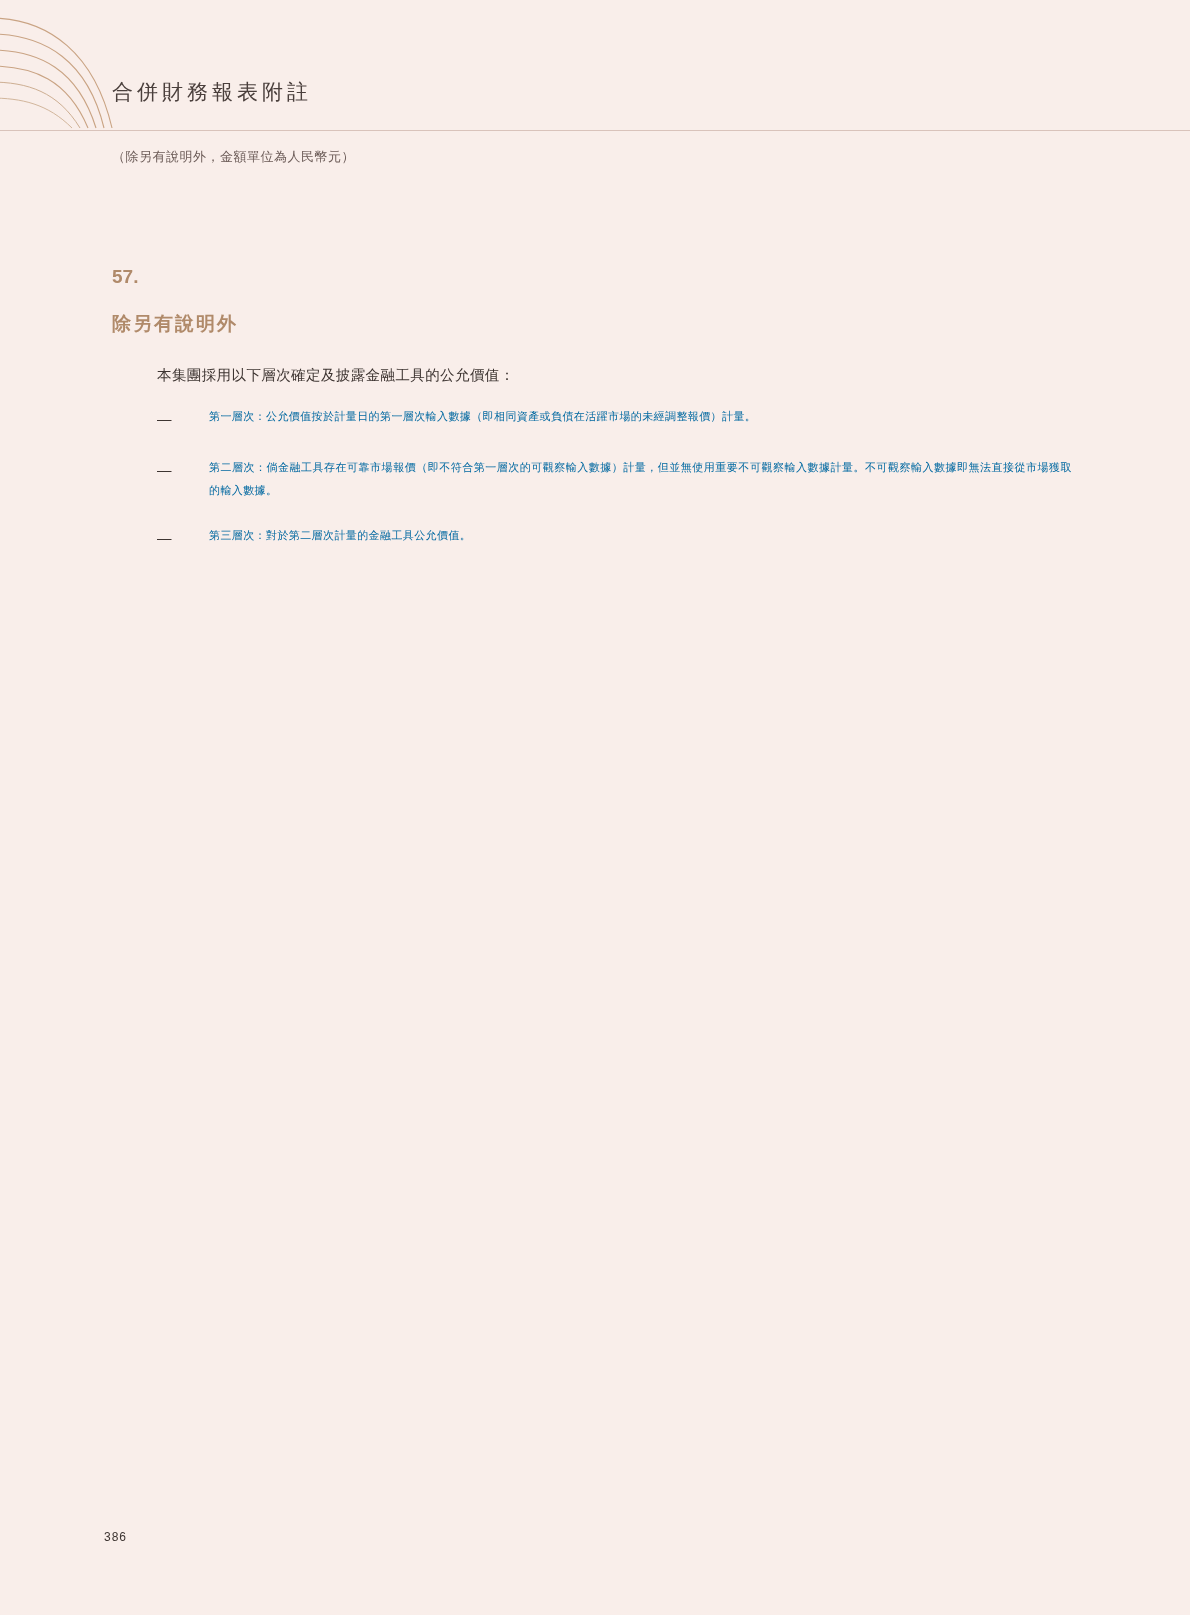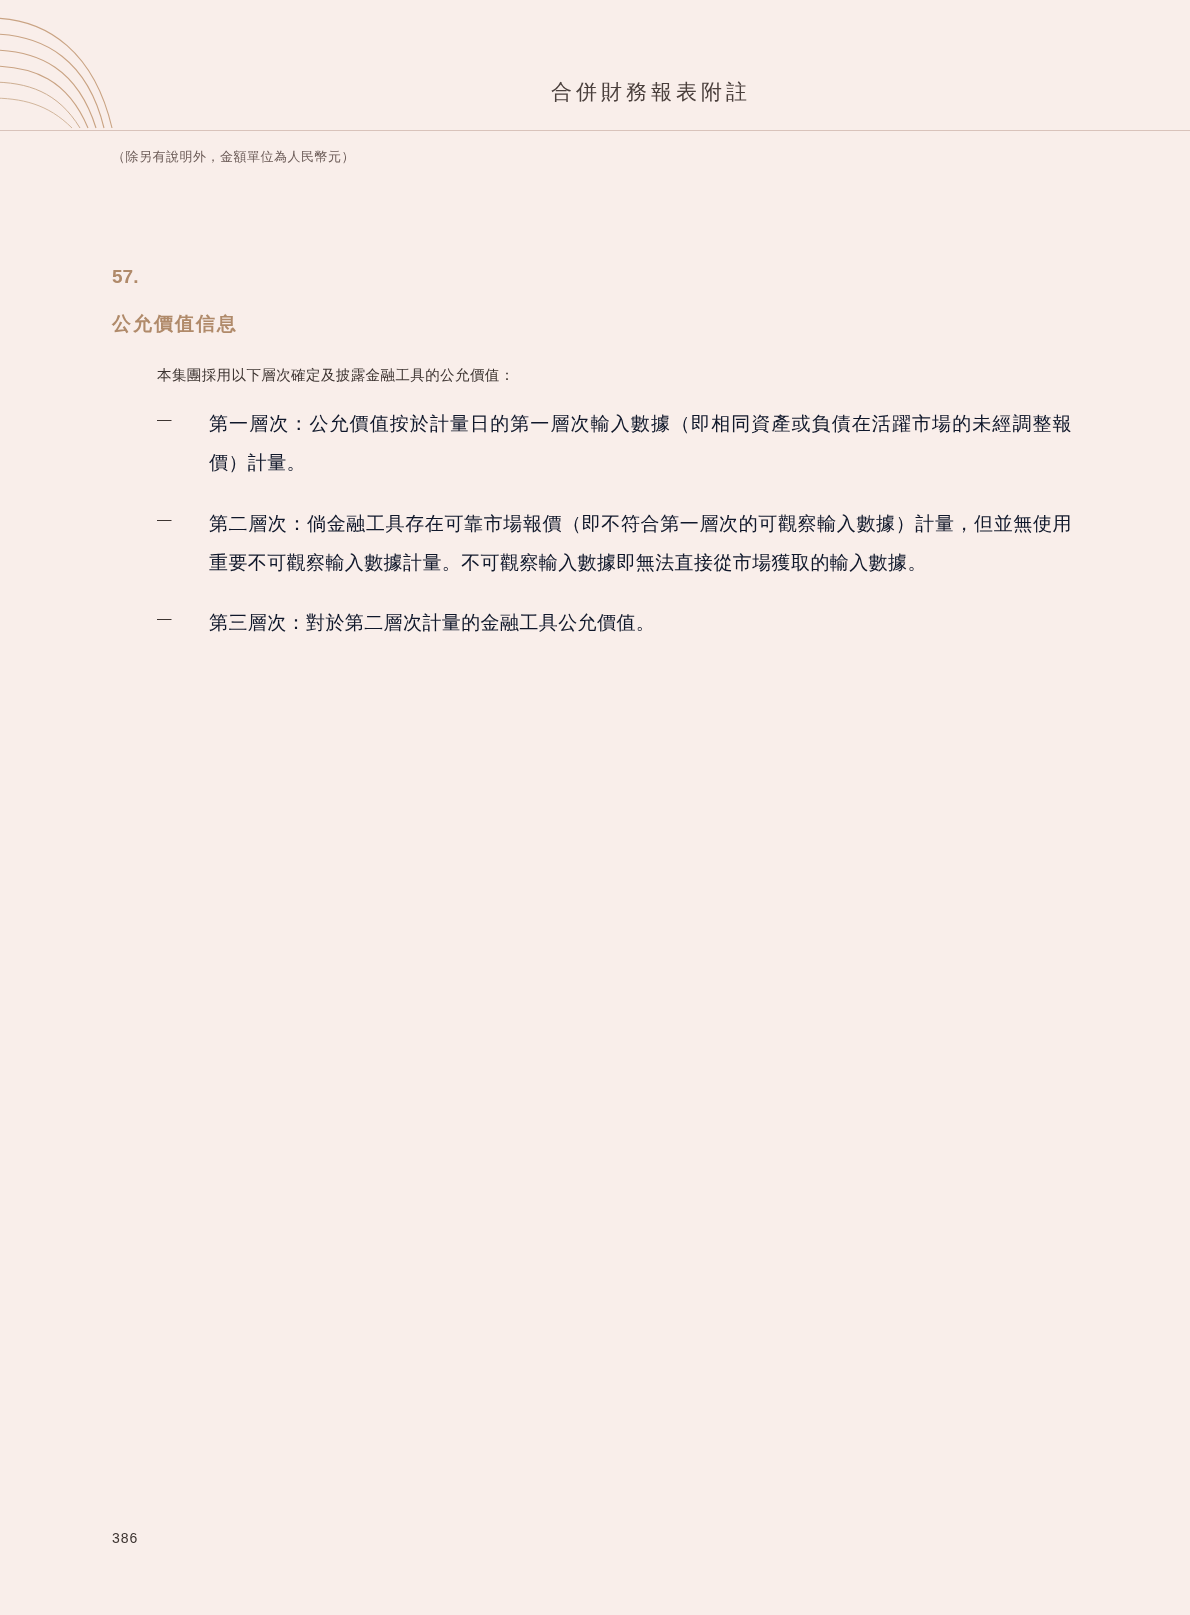--- a/index.html
+++ b/index.html
@@ -31,21 +31,20 @@
     top: 78px;
     left: 112px;
     right: 0;
   }
   .header-title {
     font-family: "Liberation Serif", serif;
     font-size: 21px;
     letter-spacing: 4px;
     color: #4a3f3c;
     font-weight: 400;
-    text-align: center;
   }
   .header-rule {
     position: absolute;
     top: 130px;
     left: 0;
     width: 1190px;
     height: 1px;
     background: #d9c3bb;
   }
   .header-note {
@@ -107,37 +106,37 @@
     margin-bottom: 22px;
   }
   .bullet-dash {
     flex: 0 0 52px;
     font-size: 14.5px;
     line-height: 2.05;
     color: #3d3431;
   }
   .bullet-text {
     flex: 1;
-    font-size: 19px;
+    font-size: 11px;
     line-height: 2.05;
-    color: #0f172a;
+    color: #0369a1;
     letter-spacing: 0.4px;
     text-align: justify;
   }
 
   .para-block {
     margin-top: 28px;
   }
 
   
   .page-number {
     position: absolute;
-    left: 112px;
+    left: 104px;
     top: 1530px;
-    font-size: 14px;
+    font-size: 12px;
     color: #3d3431;
     letter-spacing: 1px;
     text-align: right;
   }
 </style>
 </head>
 <body>
 
 <svg class="swoosh" viewBox="0 0 220 150" preserveAspectRatio="none">
   <path d="M-10 18 C 50 18, 95 55, 112 128" fill="none" stroke="#c9a383" stroke-width="1.1"></path>
@@ -151,21 +150,21 @@
 <div class="header">
   <div class="header-title">合併財務報表附註</div>
 </div>
 <div class="header-rule"></div>
 <div class="header-note">（除另有說明外，金額單位為人民幣元）</div>
 
 <div class="content">
 
   <div class="section-head">
     <div class="section-num">57.</div>
-    <div class="section-title">公允價值信息</div>
+    <div class="section-title">除另有說明外</div>
   </div>
 
   <div class="body-block">
 
     <p class="para tight">本集團採用以下層次確定及披露金融工具的公允價值：</p>
 
     <div class="bullet-list">
 
       <div class="bullet-row">
         <div class="bullet-dash">—</div>

